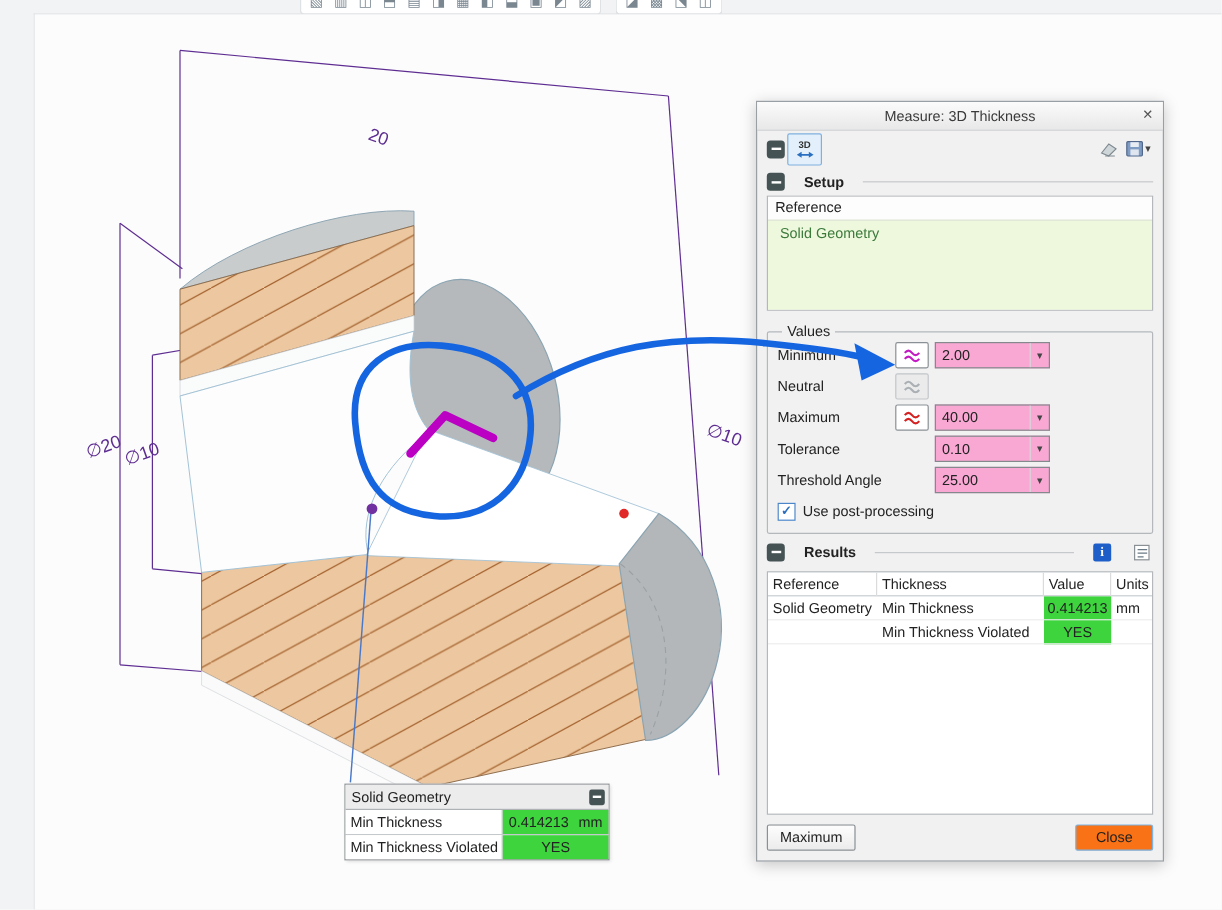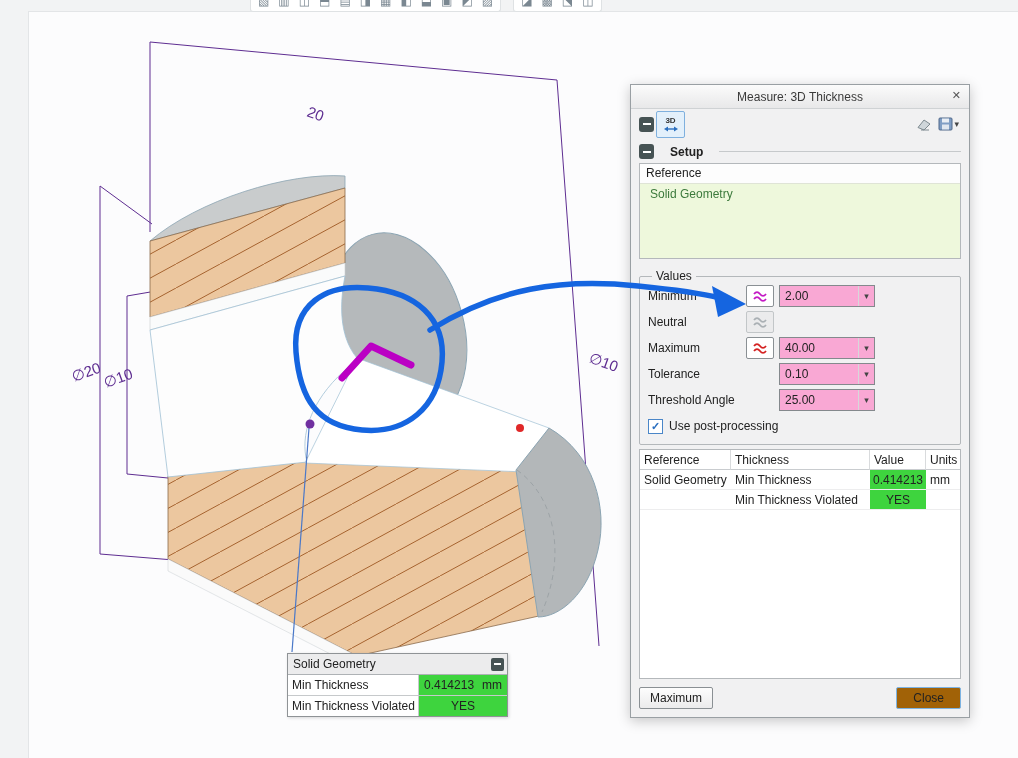--- a/index.html
+++ b/index.html
@@ -74,21 +74,21 @@
   .results-table{margin:4px 8px 0;border:1px solid #b4b8bb;background:#fff;flex:1;display:grid;
         grid-template-columns:91px 139px 56px 1fr;grid-auto-rows:20px;align-content:start;overflow:hidden;}
   .cell{padding:0 4px;line-height:20px;white-space:nowrap;overflow:hidden;}
   .hcell{border-right:1px solid #d9dbdd;border-bottom:1px solid #c9cccf;}
   .hcell:nth-child(4){border-right:none;}
   .rcell{border-bottom:1px solid #ededee;}
   .green-cell{background:#3ed43e;text-align:center;padding:0 2px;}
   .dlg-footer{flex:0 0 auto;display:flex;align-items:center;padding:8px;}
   .btn{font-size:12px;padding:3px 10px;border:1px solid #8a9094;border-radius:2px;
         background:linear-gradient(#fdfdfd,#ebebec);color:#222;}
-  .btn.close-btn{margin-left:auto;background:#a16207;border-color:#7db3e2;padding:3px 16px;}
+  .btn.close-btn{margin-left:auto;background:#f97316;border-color:#7db3e2;padding:3px 16px;}
 </style>
 </head>
 <body>
 
 <div class="viewport-bg"></div>
 
 <div class="top-toolbar" id="topToolbar">
     <div class="tb-group">
       <span class="tb-icon">▧</span>
       <span class="tb-icon">▥</span>
@@ -289,20 +289,32 @@
     </div>
 
     <div class="chk-row">
       <span class="checkbox">
         <span>✓</span>
       </span>
       <span>Use post-processing</span>
     </div>
   </fieldset>
 
+  <div class="section-header">
+    <span class="sq-btn"></span>
+    <span class="sec-label">Results</span>
+    <span class="rule"></span>
+    <span class="info-icon">i</span>
+    <span class="flat-btn">
+      <svg width="15" height="15">
+        <rect x="1.5" y="1.5" width="12" height="12" fill="#fff" stroke="#8a9094"></rect>
+        <path d="M4,5 h8 M4,8 h8 M4,11 h5" stroke="#6a7a84" stroke-width="1"></path>
+      </svg>
+    </span>
+  </div>
 
   <div class="results-table">
     <span class="cell hcell">Reference</span>
     <span class="cell hcell">Thickness</span>
     <span class="cell hcell">Value</span>
     <span class="cell hcell">Units</span>
 
     <span class="cell rcell">Solid Geometry</span>
     <span class="cell rcell">Min Thickness</span>
     <span class="cell rcell green-cell">0.414213</span>

